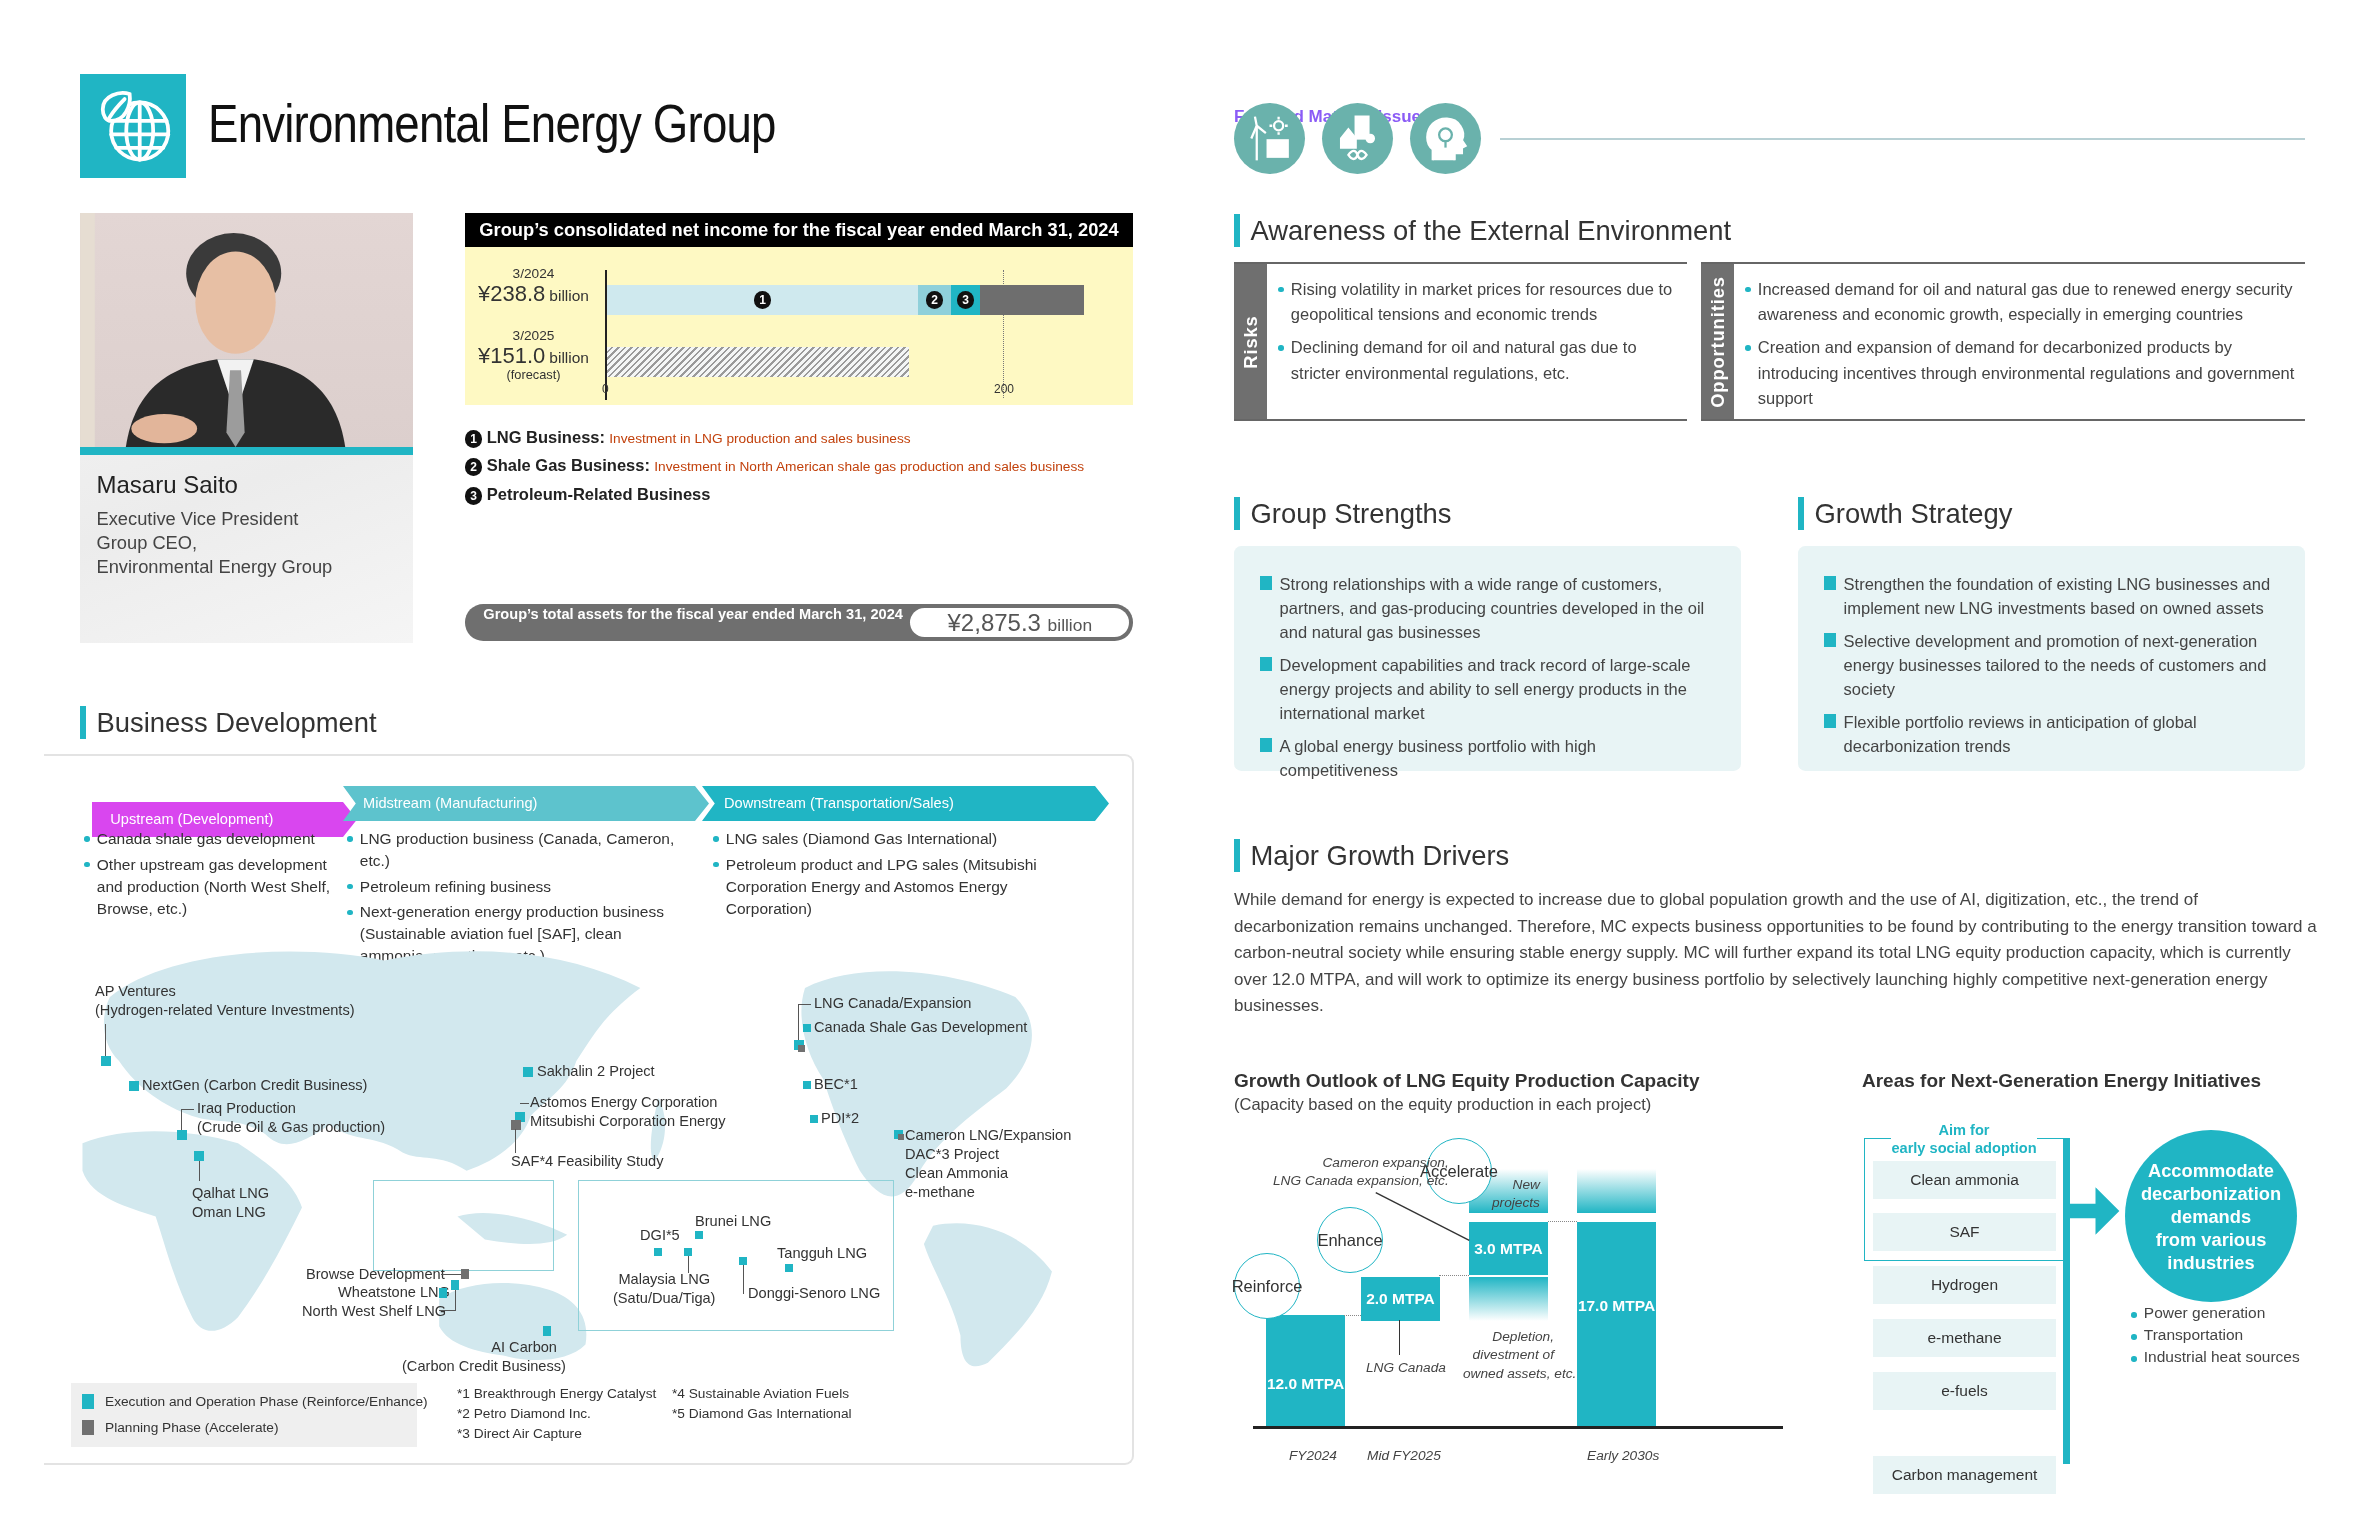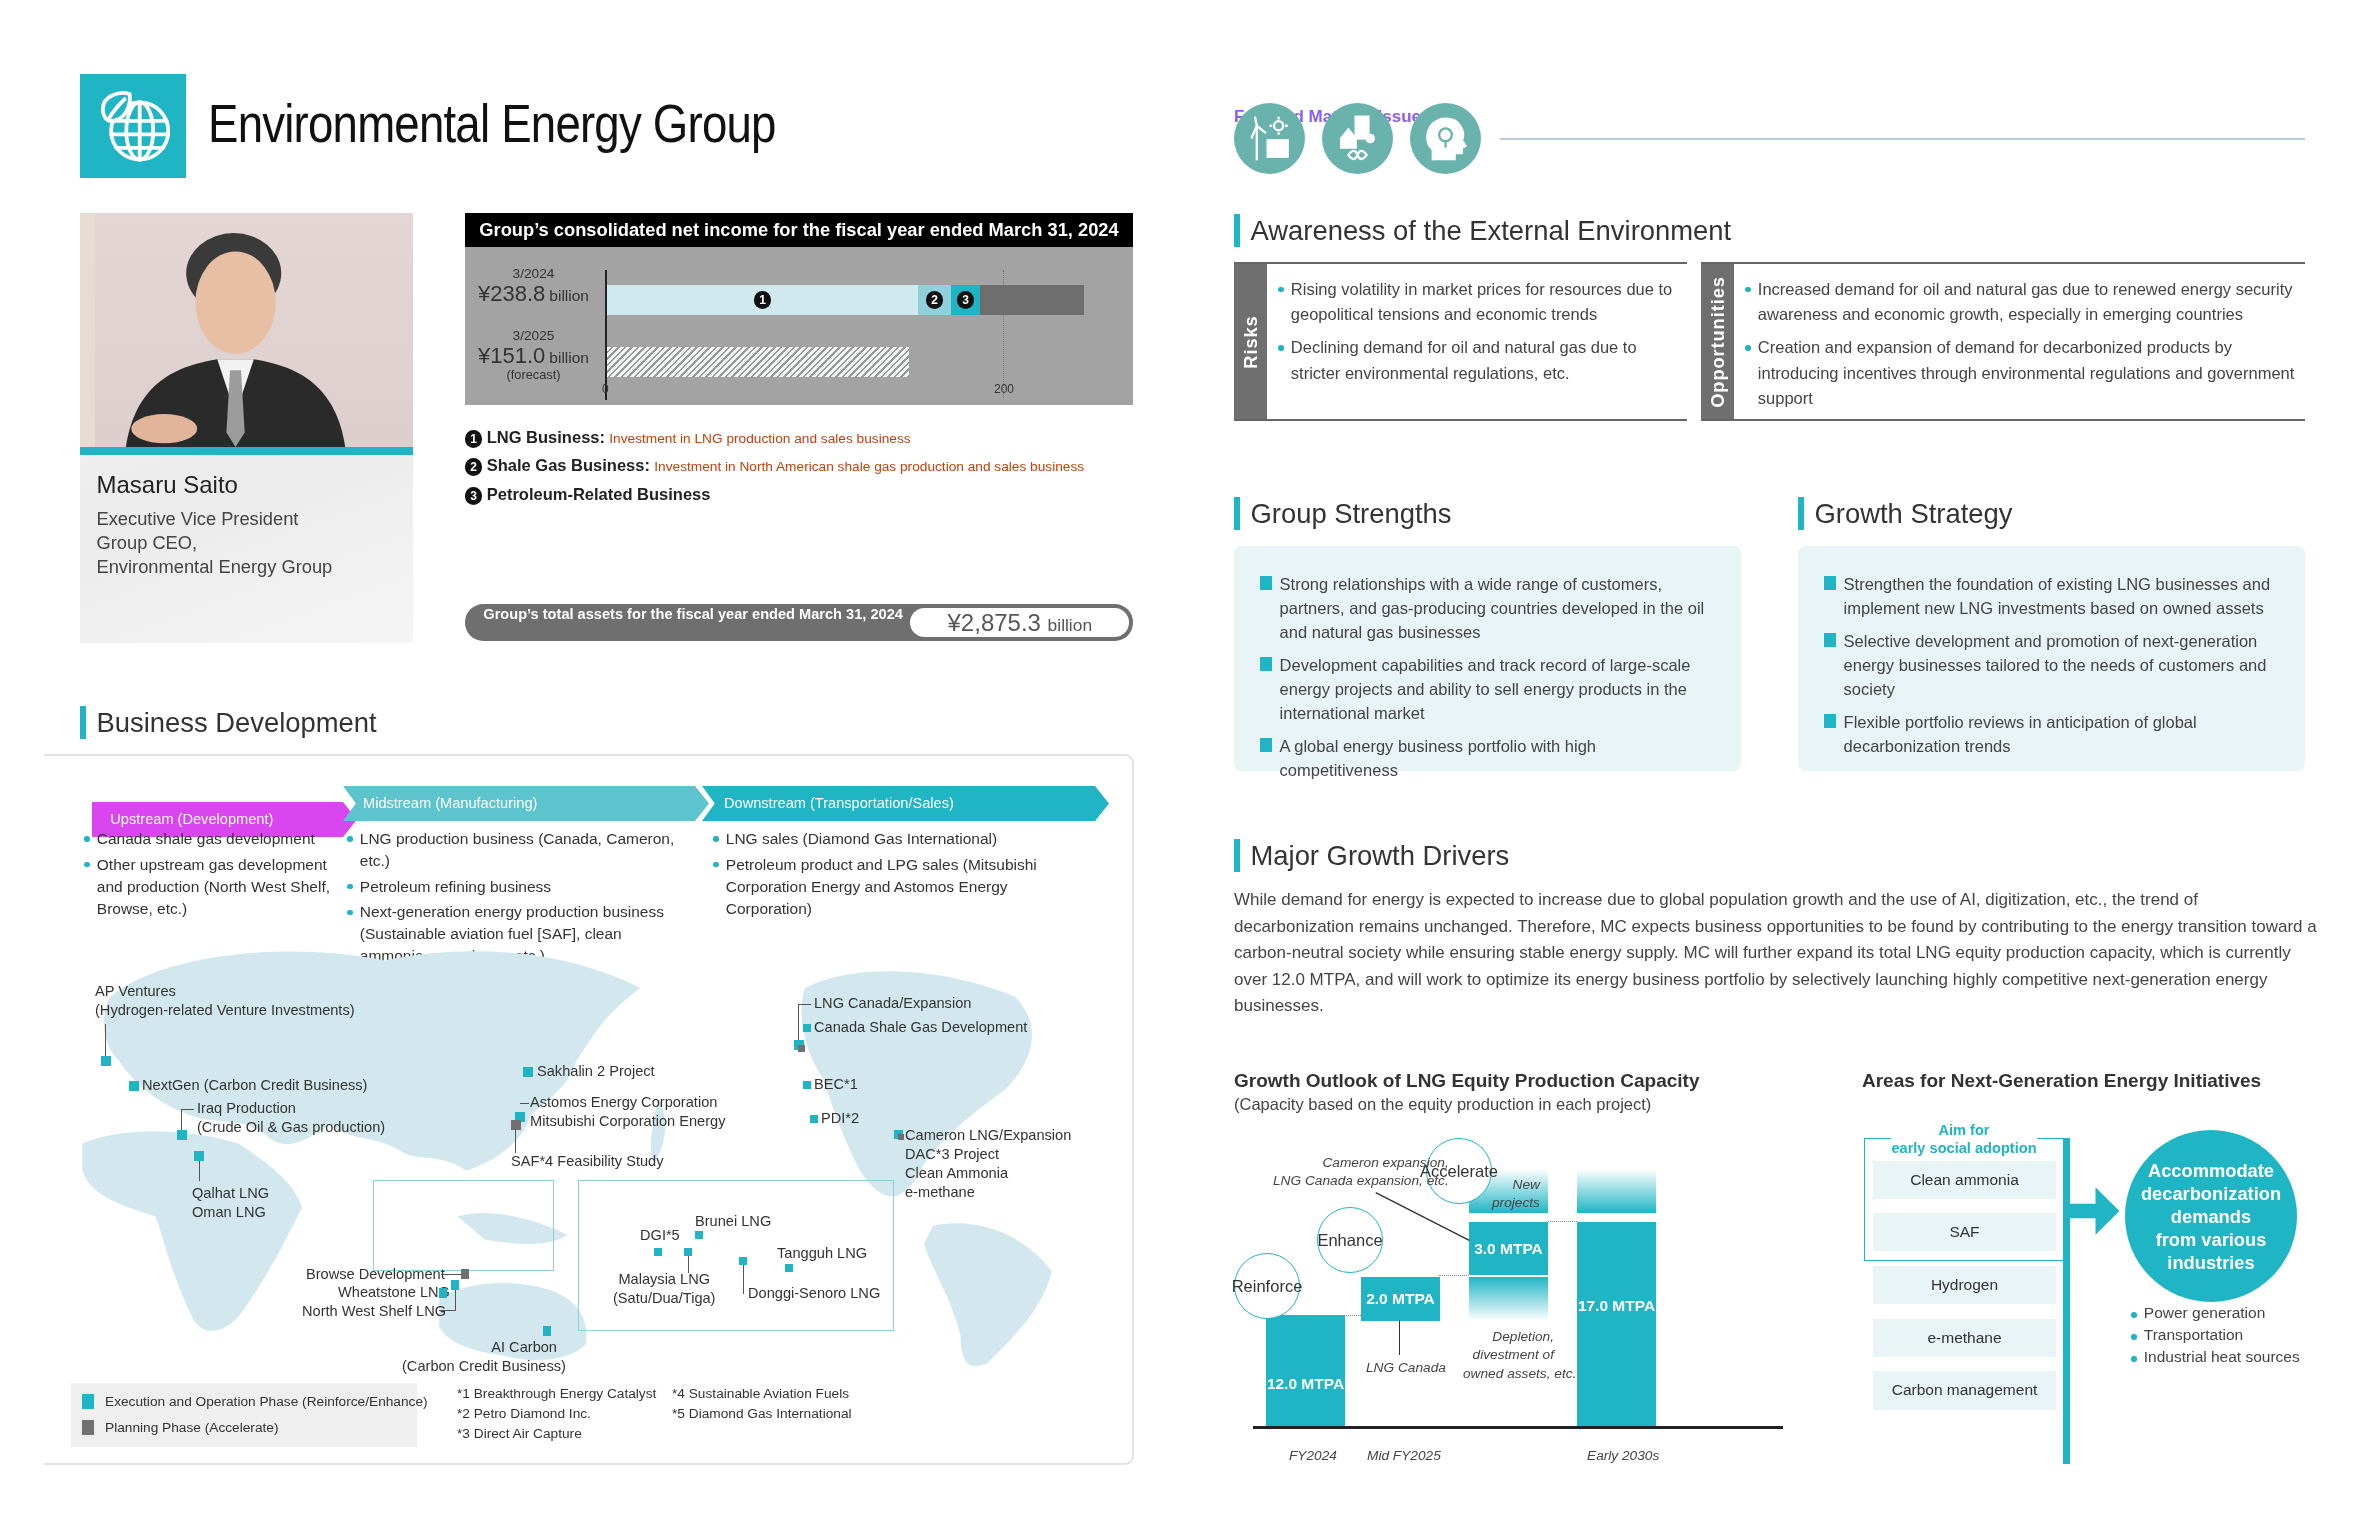--- a/index.html
+++ b/index.html
@@ -12,21 +12,21 @@
   #page-title { left: 208px; top: 93px; font-size: 53px; color: #111; letter-spacing: -0.9px; transform: scaleX(0.86); transform-origin: left; white-space: nowrap; }
 
   
   #profile { left: 80px; top: 213px; width: 333px; height: 430px; background: linear-gradient(160deg,#f7f7f7 0%,#ececec 60%,#f5f5f5 100%); }
   #photo { position:absolute; left:0; top:0; width:333px; height:234px; background: linear-gradient(180deg,#e3d6d4 0%, #dccfcd 100%); overflow:hidden; }
   #photo-bar { position:absolute; left:0; top:234px; width:333px; height:8.2px; background:#20b5c4; }
   .prof-name { position:absolute; left:16.5px; top:258px; font-size:24px; color:#222; }
   .prof-title { position:absolute; left:16.5px; top:294px; font-size:18.3px; color:#444; line-height:24px; }
 
   
-  #income-box { left: 465px; top: 213px; width: 668px; height: 192px; background:#a3a3a3; }
+  #income-box { left: 465px; top: 213px; width: 668px; height: 192px; background:#fef9c3; }
   #income-head { position:absolute; left:0; top:0; width:668px; height:34px; background:#000; color:#fff; font-size:18.3px; text-align:center; line-height:34px; font-weight:bold; }
   .inc-label { position:absolute; width:137px; text-align:center; color:#333; }
   .axis-y { position:absolute; left:140px; top:57px; width:1.8px; height:130px; background:#222; }
   .grid-200 { position:absolute; top:57px; width:0; height:128px; border-left:0.9px dotted #777; }
   .tick { position:absolute; top:169px; font-size:12px; color:#333; }
   .circ { display:inline-flex; align-items:center; justify-content:center; width:17.4px; height:17.4px; border-radius:50%; background:#111; color:#fff; font-size:12px; font-weight:bold; }
 
   .legend-item { position:absolute; left:465px; font-size:15.5px; color:#222; white-space:nowrap; }
   .legend-item b { font-weight:bold; font-size:16.5px; }
   .legend-item .sub { font-size:13.7px; color:#c2410c; }
@@ -466,21 +466,21 @@
 <div class="abs" style="left:1864px;top:1138px;width:201px;height:123px;border:1.8px solid #20b5c4;"></div>
 <div class="abs" style="left:1891px;top:1121px;width:146px;background:#fff;text-align:center;color:#20b5c4;font-weight:bold;font-size:14.6px;line-height:18.3px;">
   <div>Aim for</div>
   <div>early social adoption</div>
 </div>
 <div class="ng-item" style="top:1161px;">Clean ammonia</div>
 <div class="ng-item" style="top:1213px;">SAF</div>
 <div class="ng-item" style="top:1266px;">Hydrogen</div>
 <div class="ng-item" style="top:1319px;">e-methane</div>
 <div class="ng-item" style="top:1372px;">e-fuels</div>
-<div class="ng-item" style="top:1371px;">Carbon management</div>
+<div class="ng-item" style="top:1456px;">Carbon management</div>
 
 <div class="abs" style="left:2063px;top:1138px;width:7.3px;height:326px;background:#20b5c4;"></div>
 <svg class="abs" style="left:2068px;top:1187px;" width="55" height="48" viewBox="0 0 60 52">
   <polygon points="0,18 30,18 30,0 56,26 30,52 30,34 0,34" fill="#20b5c4"></polygon>
 </svg>
 <div class="abs" style="left:2125px;top:1130px;width:172px;height:172px;border-radius:50%;background:#20b5c4;color:#fff;font-weight:bold;font-size:18.3px;line-height:23px;display:flex;flex-direction:column;align-items:center;justify-content:center;text-align:center;">
   <div>Accommodate</div>
   <div>decarbonization</div>
   <div>demands</div>
   <div>from various</div>

